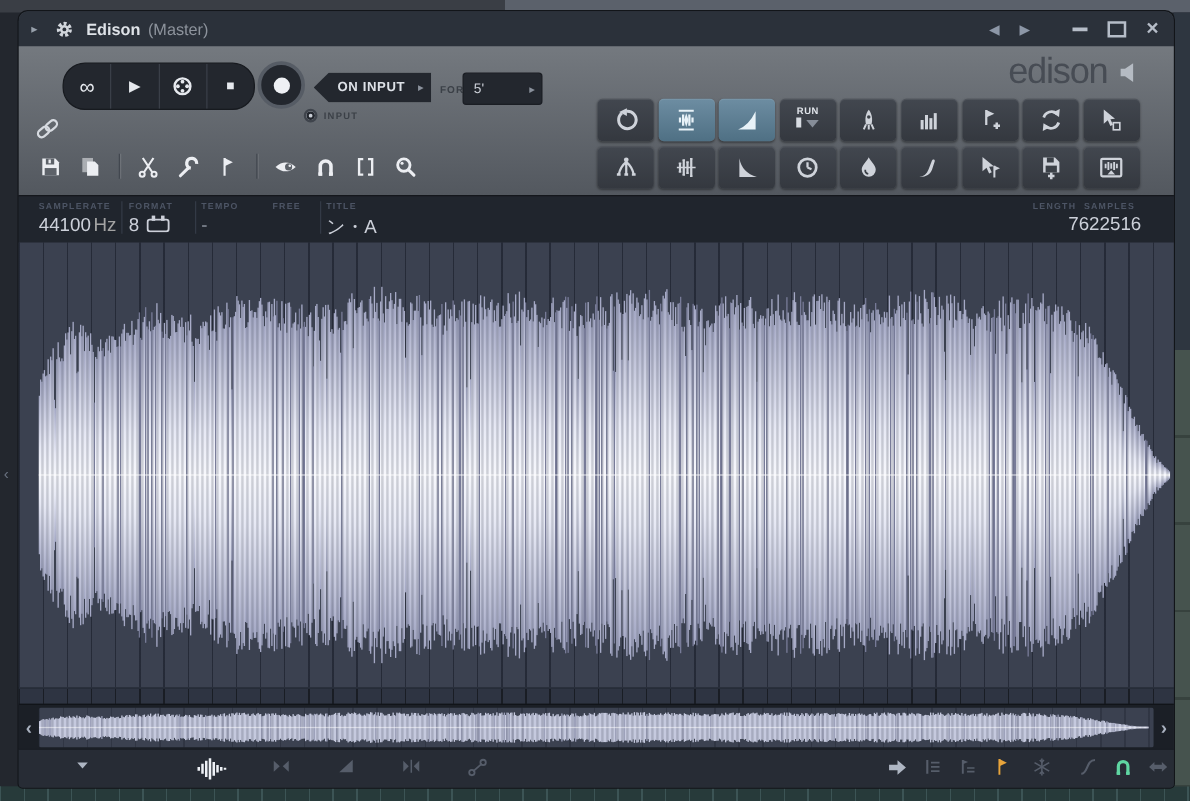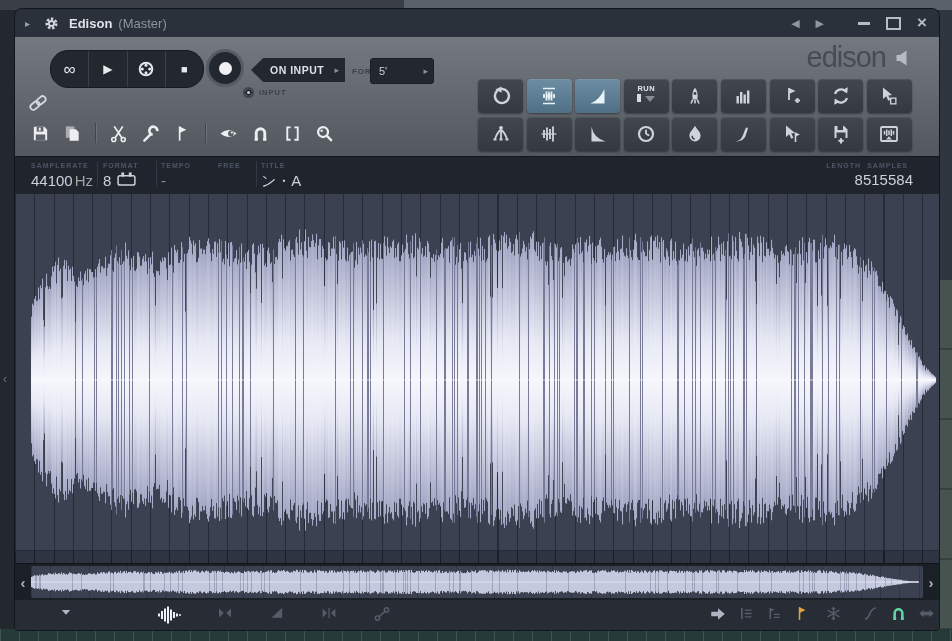--- a/index.html
+++ b/index.html
@@ -450,21 +450,21 @@
         </span>
       <span class="fdiv" style="left:141px"></span>
       <span class="flabel" style="left:146px">TEMPO</span>
       <span class="fvalue dash" style="left:146px">-</span>
       <span class="flabel" style="left:203px">FREE</span>
       <span class="fdiv" style="left:241px"></span>
       <span class="flabel" style="left:246px">TITLE</span>
       <span class="fvalue" style="left:246px">ン・A</span>
       <span class="flabel" style="right:78px">LENGTH</span>
       <span class="flabel" style="right:31px">SAMPLES</span>
-      <span class="samples-value">8515584</span>
+      <span class="samples-value">7622516</span>
     </div>
 
     <div class="abs wavearea">
       <svg id="main-wave" width="922" height="356">
           <defs>
             <linearGradient id="wg" x1="0" y1="0" x2="0" y2="1">
               <stop offset="0" stop-color="#a3a7c4"></stop>
               <stop offset="0.35" stop-color="#e6e8f4"></stop>
               <stop offset="0.5" stop-color="#f6f7fc"></stop>
               <stop offset="0.65" stop-color="#e6e8f4"></stop>

